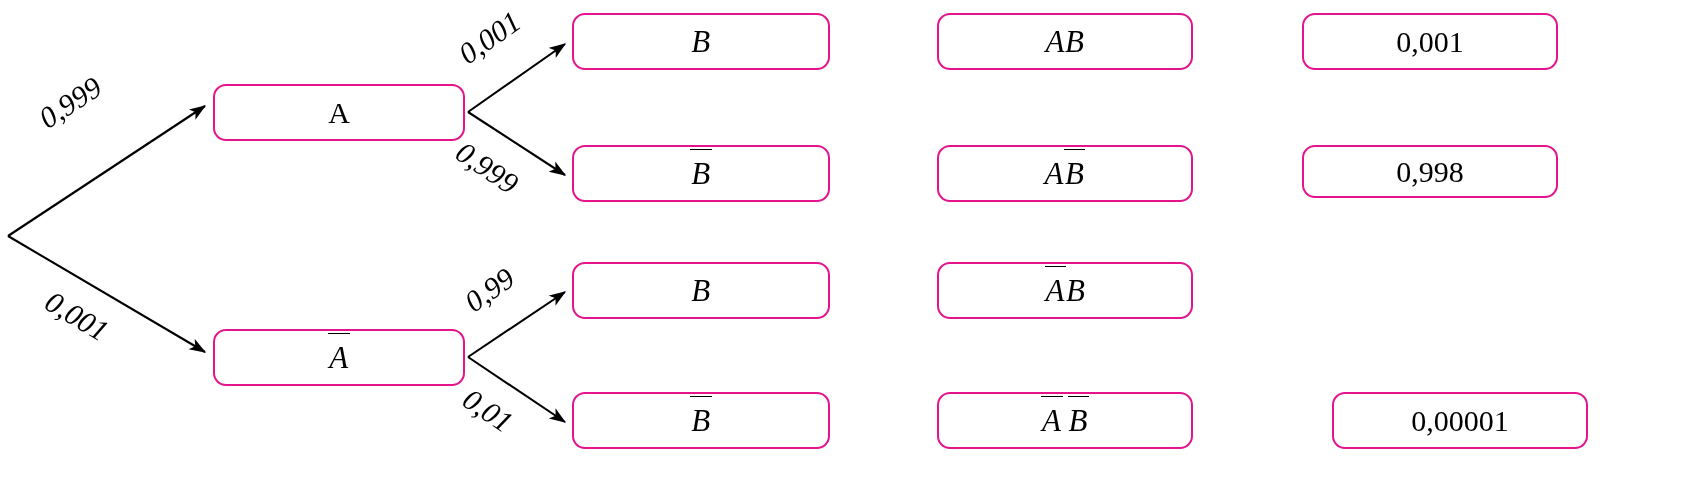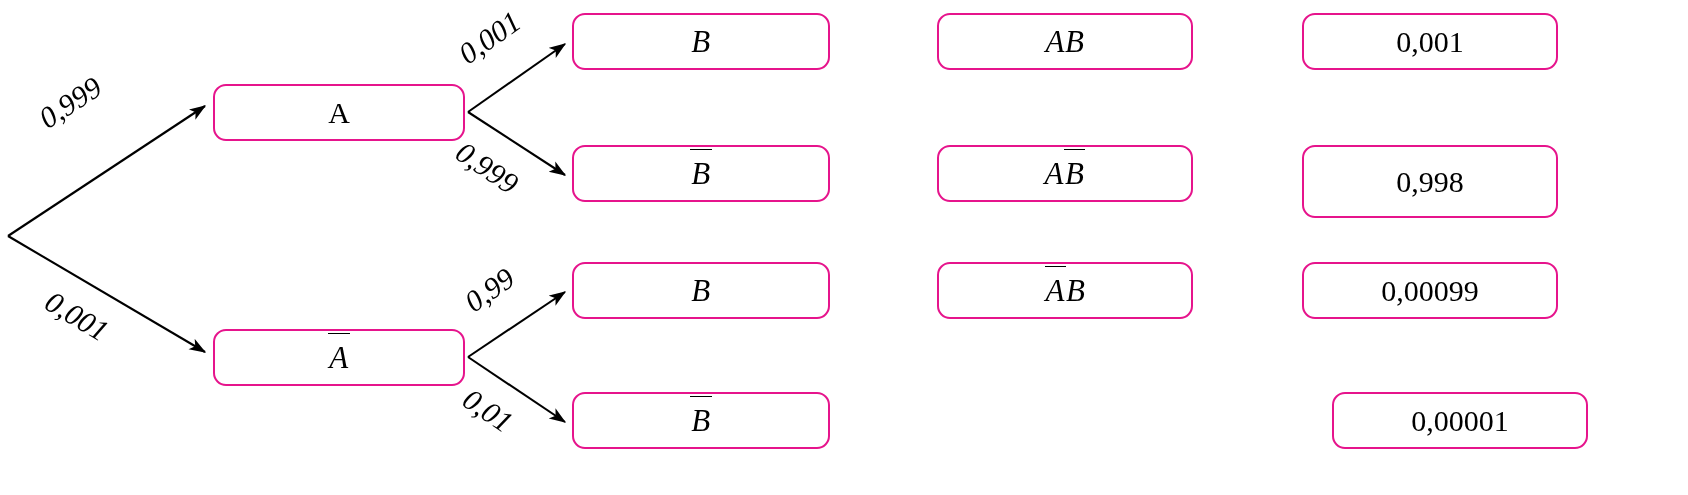--- a/index.html
+++ b/index.html
@@ -160,30 +160,32 @@
       <span>A</span><span class="ovl">B</span>
     </span>
   </div>
 
   <div class="node" style="left:937px; top:262px; width:256px; height:57px;">
     <span class="lbl mathit">
       <span class="ovl">A</span><span>B</span>
     </span>
   </div>
 
+  <div class="node" style="left:937px; top:392px; width:256px; height:57px;">
+    <span class="lbl mathit">
+      <span class="ovl">A</span><span class="gap"></span><span class="ovl">B</span>
+    </span>
+  </div>
 
   <div class="node" style="left:1302px; top:13px; width:256px; height:57px;">
     <span class="lbl mathup">0,001</span>
   </div>
 
-  <div class="node" style="left:1302px; top:145px; width:256px; height:73px;">
+  <div class="node" style="left:1302px; top:145px; width:256px; height:53px;">
     <span class="lbl mathup">0,998</span>
   </div>
 
-  <div class="node" style="left:1302px; top:262px; width:256px; height:57px;">
-    <span class="lbl mathup">0,00099</span>
-  </div>
 
   <div class="node" style="left:1302px; top:392px; width:256px; height:57px;margin-left:30px;">
     <span class="lbl mathup">0,00001</span>
   </div>
 
 </div>
 
 </body></html>

